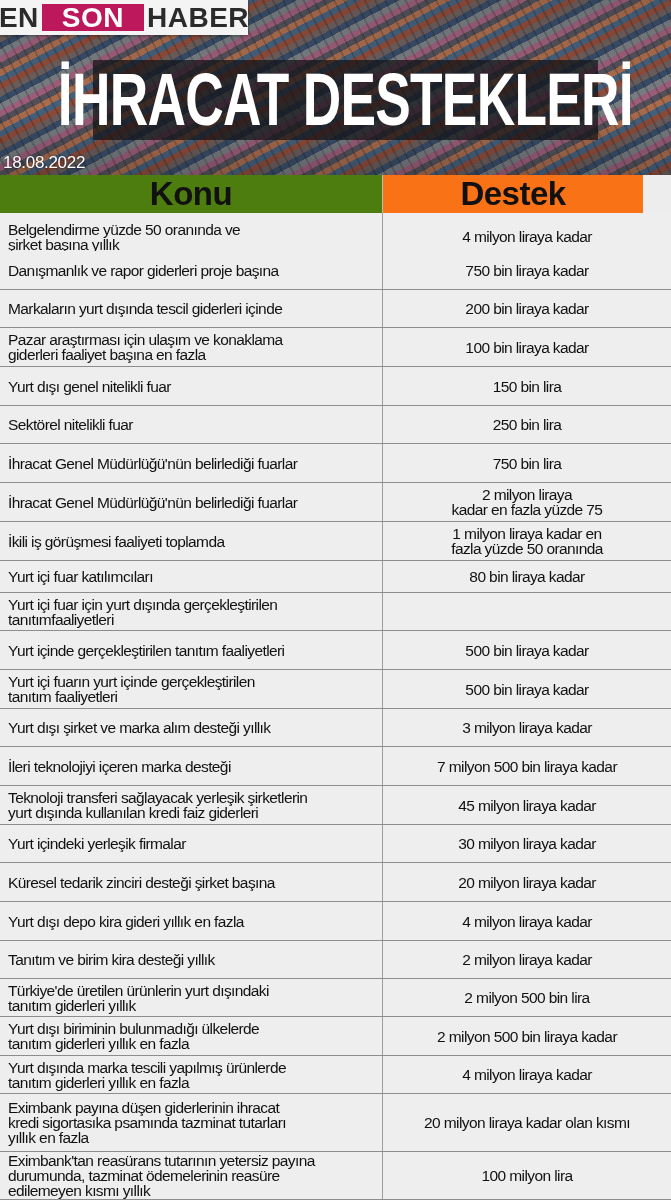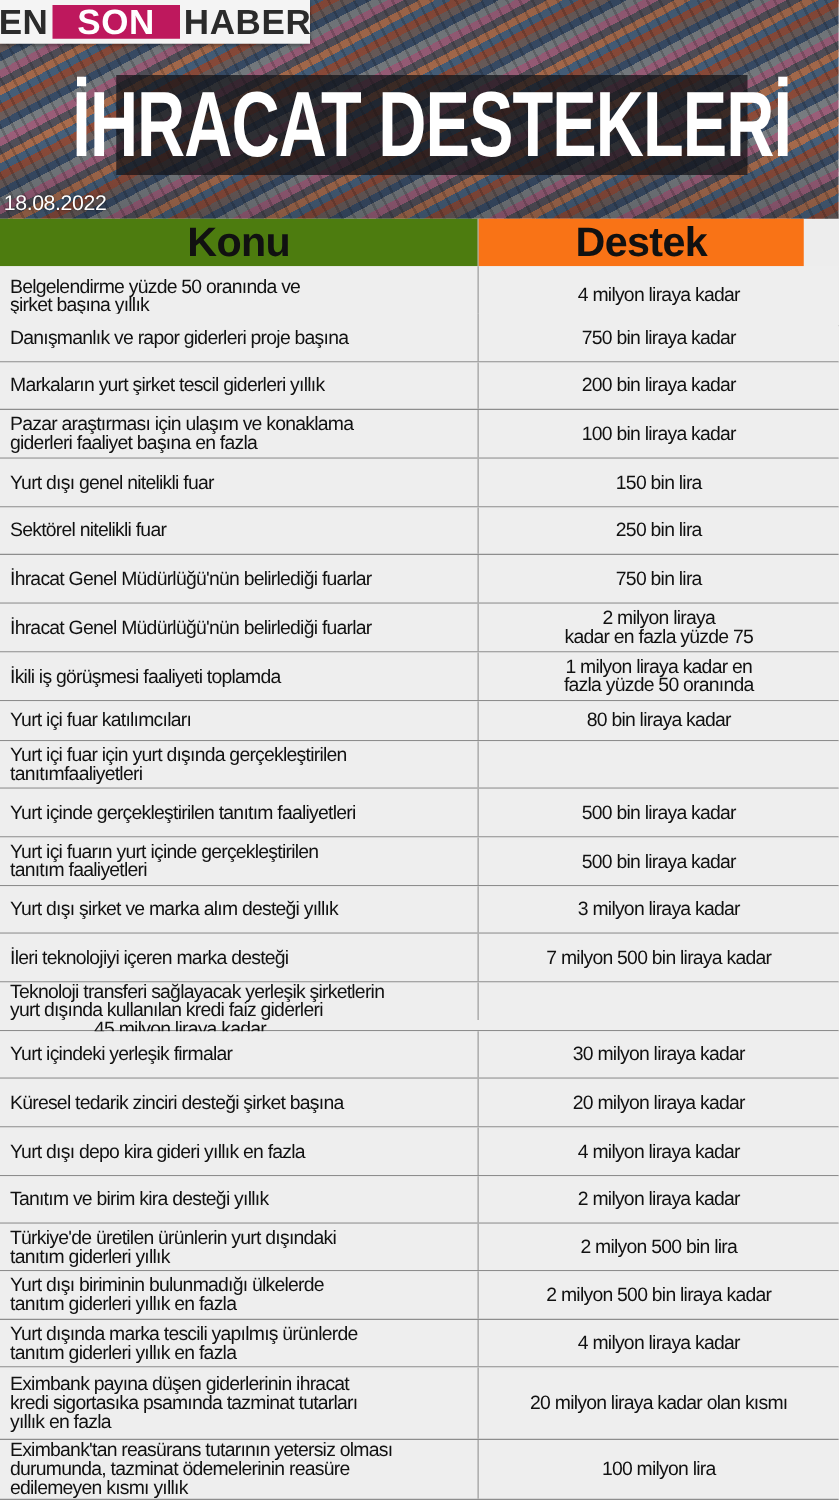--- a/index.html
+++ b/index.html
@@ -84,21 +84,21 @@
       <div class="cell-r">4 milyon liraya kadar</div>
     </div>
     <div class="row" style="top: 38px; height: 39px;">
       <div class="cell-l">
         <span>Danışmanlık ve rapor giderleri proje başına</span>
       </div>
       <div class="cell-r">750 bin liraya kadar</div>
     </div>
     <div class="row" style="top: 77px; height: 38px;">
       <div class="cell-l">
-        <span> Markaların yurt şirket tescil giderleri yıllık</span>
+        <span> Markaların yurt dışında tescil giderleri içinde</span>
       </div>
       <div class="cell-r">200 bin liraya kadar</div>
     </div>
     <div class="row" style="top: 115px; height: 39px;">
       <div class="cell-l">
         <span>Pazar araştırması için ulaşım ve konaklama
 giderleri faaliyet başına en fazla</span>
       </div>
       <div class="cell-r">100 bin liraya kadar</div>
     </div>
@@ -164,21 +164,21 @@
         <span> Yurt dışı şirket ve marka alım desteği yıllık</span>
       </div>
       <div class="cell-r">3 milyon liraya kadar</div>
     </div>
     <div class="row" style="top: 534px; height: 39px;">
       <div class="cell-l">
         <span> İleri teknolojiyi içeren marka desteği</span>
       </div>
       <div class="cell-r">7 milyon 500 bin liraya kadar</div>
     </div>
-    <div class="row" style="top: 573px; height: 39px; flex-direction: column;">
+    <div class="row" style="top: 573px; height: 39px;">
       <div class="cell-l">
         <span> Teknoloji transferi sağlayacak yerleşik şirketlerin
  yurt dışında kullanılan kredi faiz giderleri</span>
       </div>
       <div class="cell-r">45 milyon liraya kadar</div>
     </div>
     <div class="row" style="top: 612px; height: 38px;">
       <div class="cell-l">
         <span> Yurt içindeki yerleşik firmalar</span>
       </div>
@@ -226,19 +226,19 @@
     <div class="row" style="top: 881px; height: 58px;">
       <div class="cell-l">
         <span>Eximbank payına düşen giderlerinin ihracat
 kredi sigortasıka psamında tazminat tutarları
 yıllık en fazla</span>
       </div>
       <div class="cell-r">20 milyon liraya kadar olan kısmı</div>
     </div>
     <div class="row" style="top: 939px; height: 48px;">
       <div class="cell-l">
-        <span>Eximbank'tan reasürans tutarının yetersiz olması
+        <span>Eximbank'tan reasürans tutarının yetersiz payına
 durumunda, tazminat ödemelerinin reasüre
 edilemeyen kısmı yıllık</span>
       </div>
       <div class="cell-r">100 milyon lira</div>
     </div>
   </div>
 
 </body></html>

